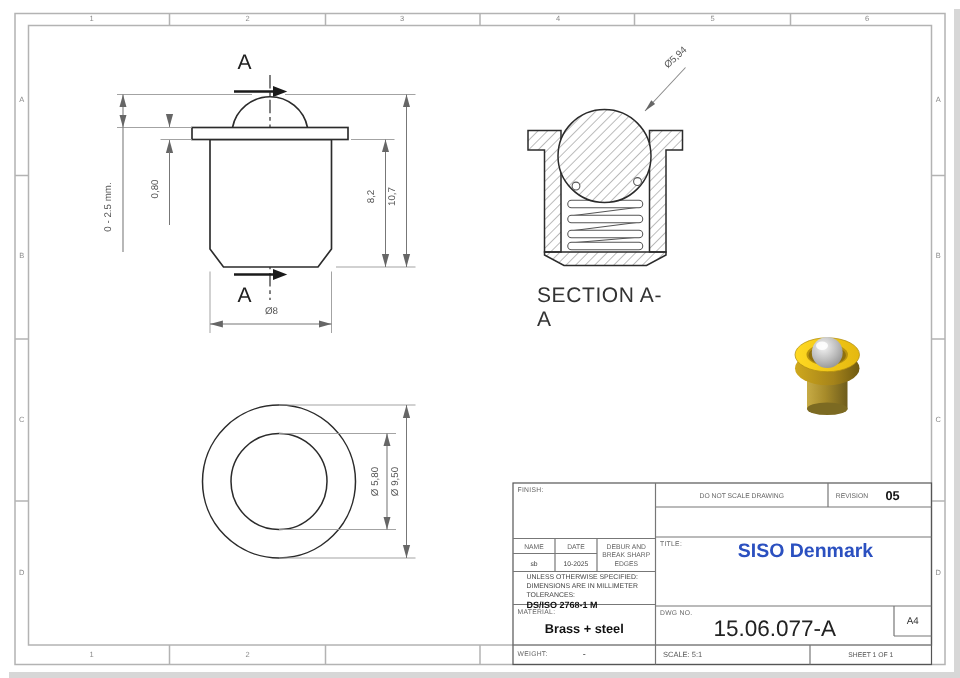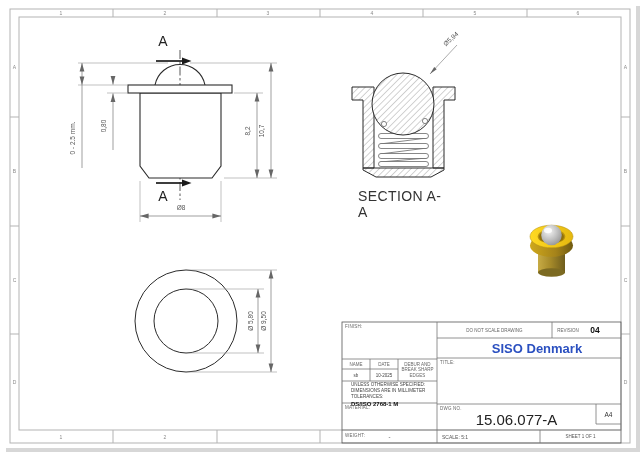--- a/index.html
+++ b/index.html
@@ -223,29 +223,30 @@
   <div class="abs ctr" style="left:398px;top:359px;width:39px;height:22px;font-size:4.5px;line-height:1.25;color:#666;padding:0 2px;box-sizing:border-box">DEBUR AND BREAK SHARP EDGES</div>
 
   <div class="abs" style="left:351px;top:382px;font-size:4.6px;line-height:1.3;color:#444">
     <div>UNLESS OTHERWISE SPECIFIED:</div>
     <div>DIMENSIONS ARE IN MILLIMETER</div>
     <div>TOLERANCES:</div>
     <div style="font-size:6px;font-weight:bold;color:#111;margin-top:1px">DS/ISO 2768-1 M</div>
   </div>
 
   <span class="lbl" style="left:345px;top:405px">MATERIAL:</span>
+  <div class="abs ctr" style="left:342px;top:409px;width:95px;height:19px;font-size:8.5px;font-weight:bold;color:#111">Brass + steel</div>
 
   <span class="lbl" style="left:345px;top:433px">WEIGHT:</span>
   <div class="abs ctr" style="left:342px;top:430px;width:95px;height:13px;font-size:6px;color:#333">-</div>
 
   <div class="abs ctr" style="left:437px;top:322px;width:115px;height:16px;font-size:4.5px;color:#666">DO NOT SCALE DRAWING</div>
   <div class="abs ctr" style="left:552px;top:322px;width:32px;height:16px;font-size:4.5px;color:#666">REVISION</div>
-  <div class="abs ctr" style="left:582px;top:322px;width:26px;height:16px;font-size:8.5px;font-weight:bold;color:#111">04</div>
-
-  <div class="abs ctr" style="left:437px;top:338px;width:200px;height:20px;font-size:13px;font-weight:bold;color:#2b50c0">SISO Denmark</div>
+  <div class="abs ctr" style="left:582px;top:322px;width:26px;height:16px;font-size:8.5px;font-weight:bold;color:#111">05</div>
+
+  <div class="abs ctr" style="left:437px;top:356px;width:200px;height:20px;font-size:13px;font-weight:bold;color:#2b50c0">SISO Denmark</div>
 
   <span class="lbl" style="left:440px;top:360px">TITLE:</span>
 
   <span class="lbl" style="left:440px;top:406px">DWG NO.</span>
   <div class="abs ctr" style="left:437px;top:407px;width:159px;height:24px;font-size:15px;color:#222">15.06.077-A</div>
   <div class="abs ctr" style="left:596px;top:404px;width:25px;height:20px;font-size:6.5px;color:#333">A4</div>
 
   <div class="abs" style="left:442px;top:430px;width:96px;height:13px;display:flex;align-items:center;font-size:5px;color:#555">SCALE: 5:1</div>
   <div class="abs ctr" style="left:540px;top:430px;width:81px;height:13px;font-size:4.5px;color:#555">SHEET 1 OF 1</div>
 

